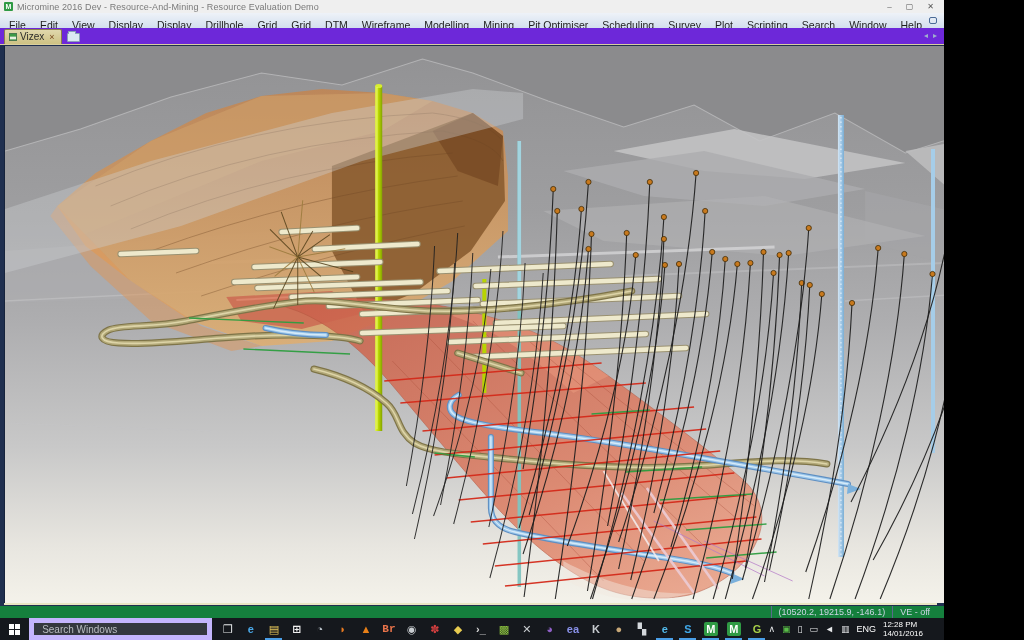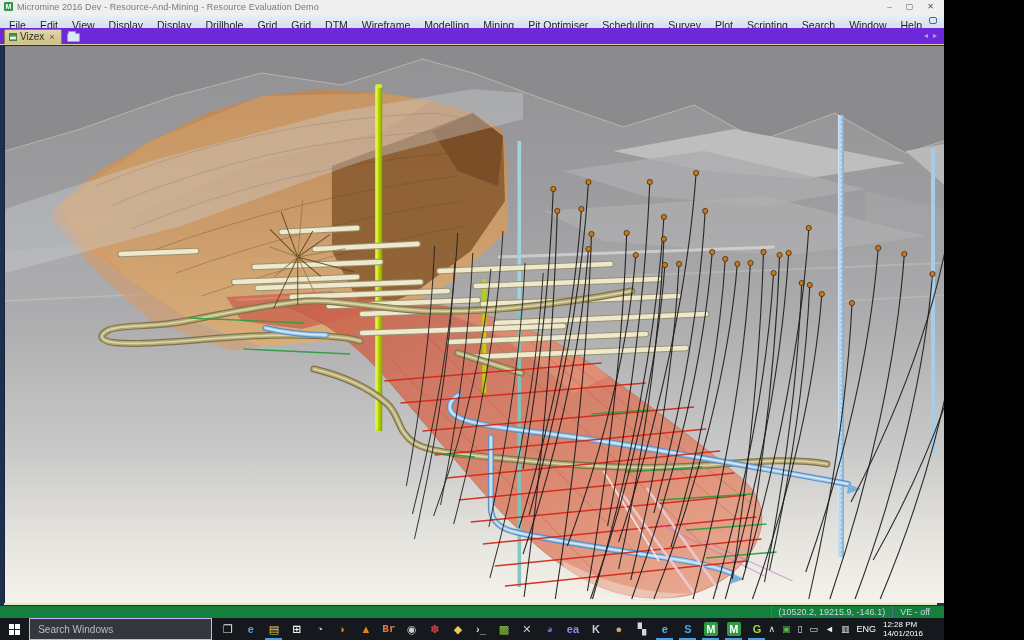--- a/index.html
+++ b/index.html
@@ -44,21 +44,21 @@
   .main::after{content:'';position:absolute;left:4px;right:7px;bottom:1px;height:2px;background:#e9e5c2;}
   
   .statusbar{height:12px;background:#15803d;display:flex;align-items:center;justify-content:flex-end;
              padding:0 7px;flex:0 0 auto;}
   .statusbar .seg{font-size:9px;color:#cdd5e6;padding:0 7px;border-left:1px solid #5a6a8c;line-height:12px;white-space:nowrap;}
   
   .taskbar{height:22px;background:#15181d;display:flex;align-items:stretch;flex:0 0 auto;}
   .start-btn{width:30px;display:flex;align-items:center;justify-content:center;}
   .win-logo{display:grid;grid-template-columns:5px 5px;grid-template-rows:5px 5px;gap:1px;}
   .win-logo i{background:#fdfdfd;}
-  .search-box{width:188px;background:#34383e;border:1px solid #c4b5fd;display:flex;align-items:center;
+  .search-box{width:188px;background:#34383e;border:5px solid #c4b5fd;display:flex;align-items:center;
               padding:0 8px;margin:0;}
   .search-box span{font-size:10px;color:#b9bdc2;}
   .tb-icons{display:flex;align-items:stretch;margin-left:4px;}
   .tb-icon{width:23px;position:relative;display:flex;align-items:center;justify-content:center;}
   .tb-icon .glyph{font-size:11px;font-weight:bold;line-height:14px;min-width:13px;text-align:center;border-radius:2px;}
   .tb-icon.running::after{content:'';position:absolute;left:3px;right:3px;bottom:0;height:2px;background:#4a9fe8;}
   .tray{margin-left:auto;display:flex;align-items:center;gap:7px;padding-right:4px;}
   .tray .tray-ico{font-size:9px;color:#e6e8ea;}
   .tray .lang{font-size:9px;color:#fff;}
   .clock{text-align:left;color:#fff;font-size:8px;line-height:9px;padding-right:6px;}

